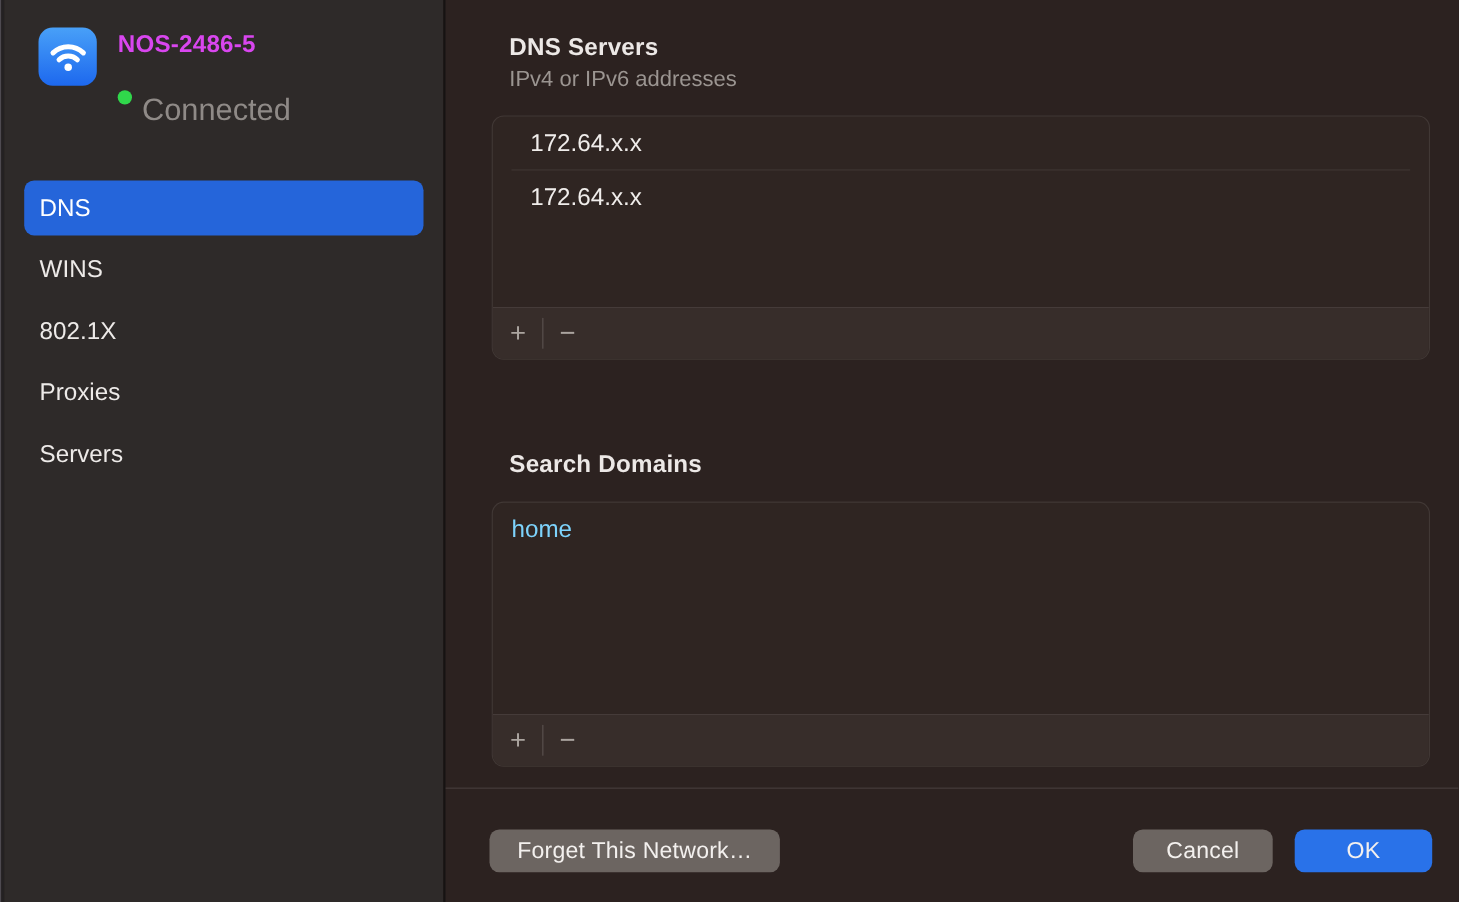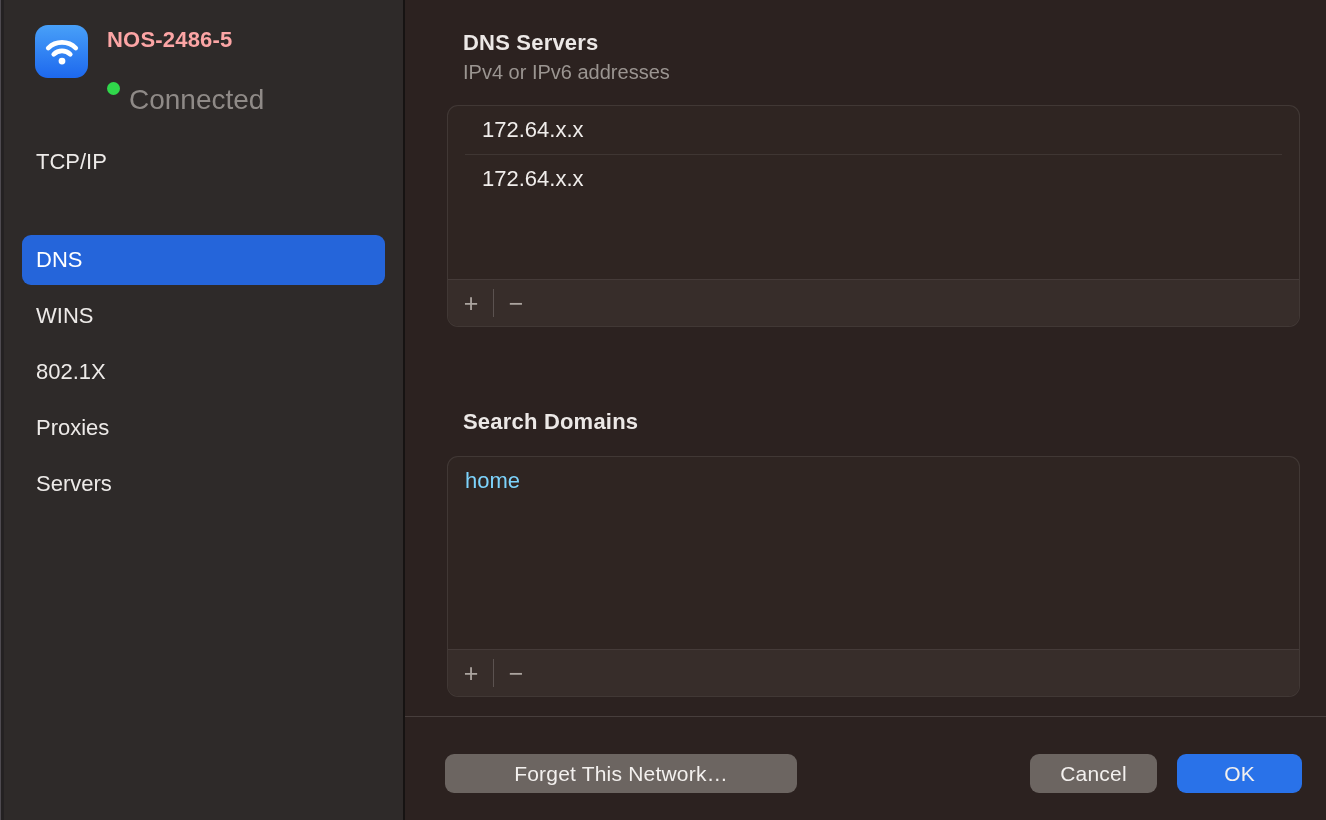--- a/index.html
+++ b/index.html
@@ -33,21 +33,21 @@
     padding:25px 0 0 31px;
   }
   .wifi-badge {
     width:53px; height:53px; border-radius:13px;
     background:linear-gradient(180deg,#48a0f8 0%,#1d68ee 100%);
     display:flex; align-items:center; justify-content:center;
     flex:0 0 auto;
   }
   .header-text { margin-left:19px; padding-top:2px; }
   .network-name {
-    font-size:22px; font-weight:600; color:#fca5a5; letter-spacing:.2px;
+    font-size:22px; font-weight:600; color:#d946ef; letter-spacing:.2px;
   }
   .status-row { display:flex; align-items:center; margin-top:7px; }
   .status-dot {
     width:13px; height:13px; border-radius:50%;
     background:#30d74b; margin-right:9px; flex:0 0 auto;
   }
   .status-text { font-size:28px; color:#8f8a87;margin-top:24px; }
 
   .nav { margin:21px 18px 0 18px; }
   .nav-item {
@@ -111,21 +111,21 @@
   .btn {
     position:absolute; top:754px; height:39px;
     border:none; border-radius:9px;
     font-family:"Liberation Sans", sans-serif;
     font-size:21px; color:#f3f0ee;
     display:flex; align-items:center; justify-content:center;
     cursor:default; letter-spacing:.2px;
   }
   .btn-gray { background:#6c6561; }
   .btn-blue { background:#2972e9; }
-  .btn-forget { left:40px; width:352px; }
+  .btn-forget { left:40px; width:264px; }
   .btn-cancel { right:169px; width:127px; }
   .btn-ok { right:24px; width:125px; }
 </style>
 </head>
 <body>
 
 <div class="window-edge"></div>
 
 <aside class="sidebar">
   <div class="sidebar-header">
@@ -139,21 +139,20 @@
     <div class="header-text">
       <div class="network-name">NOS-2486-5</div>
       <div class="status-row">
         <span class="status-dot"></span>
         <span class="status-text">Connected</span>
       </div>
     </div>
   </div>
 
   <nav class="nav">
-    <div class="nav-item">TCP/IP</div>
     <div class="nav-item selected">DNS</div>
     <div class="nav-item">WINS</div>
     <div class="nav-item">802.1X</div>
     <div class="nav-item">Proxies</div>
     <div class="nav-item">Servers</div>
   </nav>
 </aside>
 <div class="sidebar-divider"></div>
 
 <main class="main">

